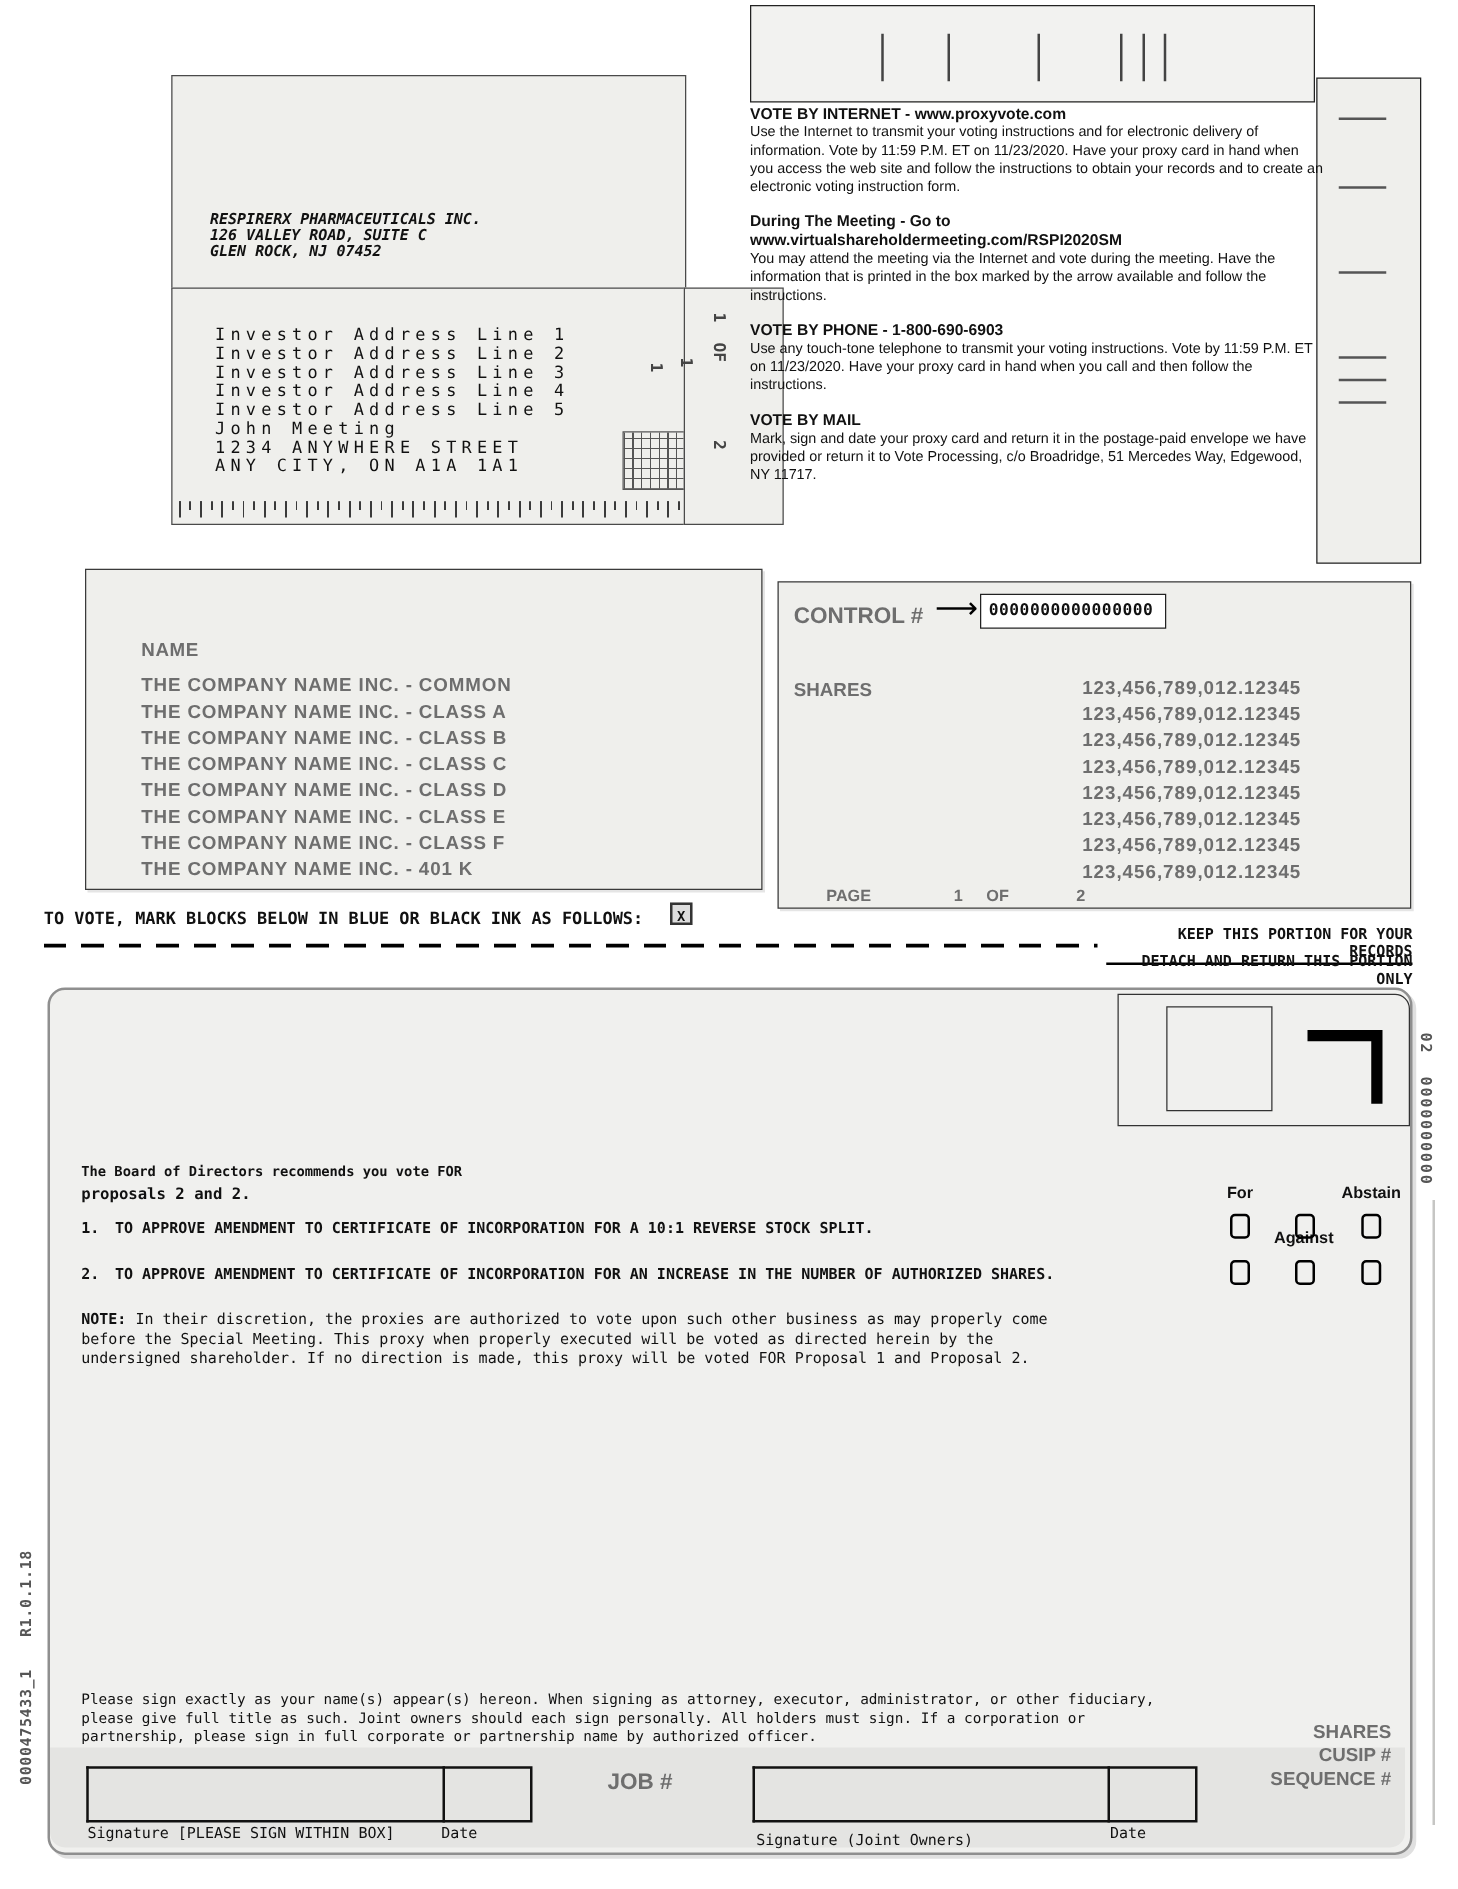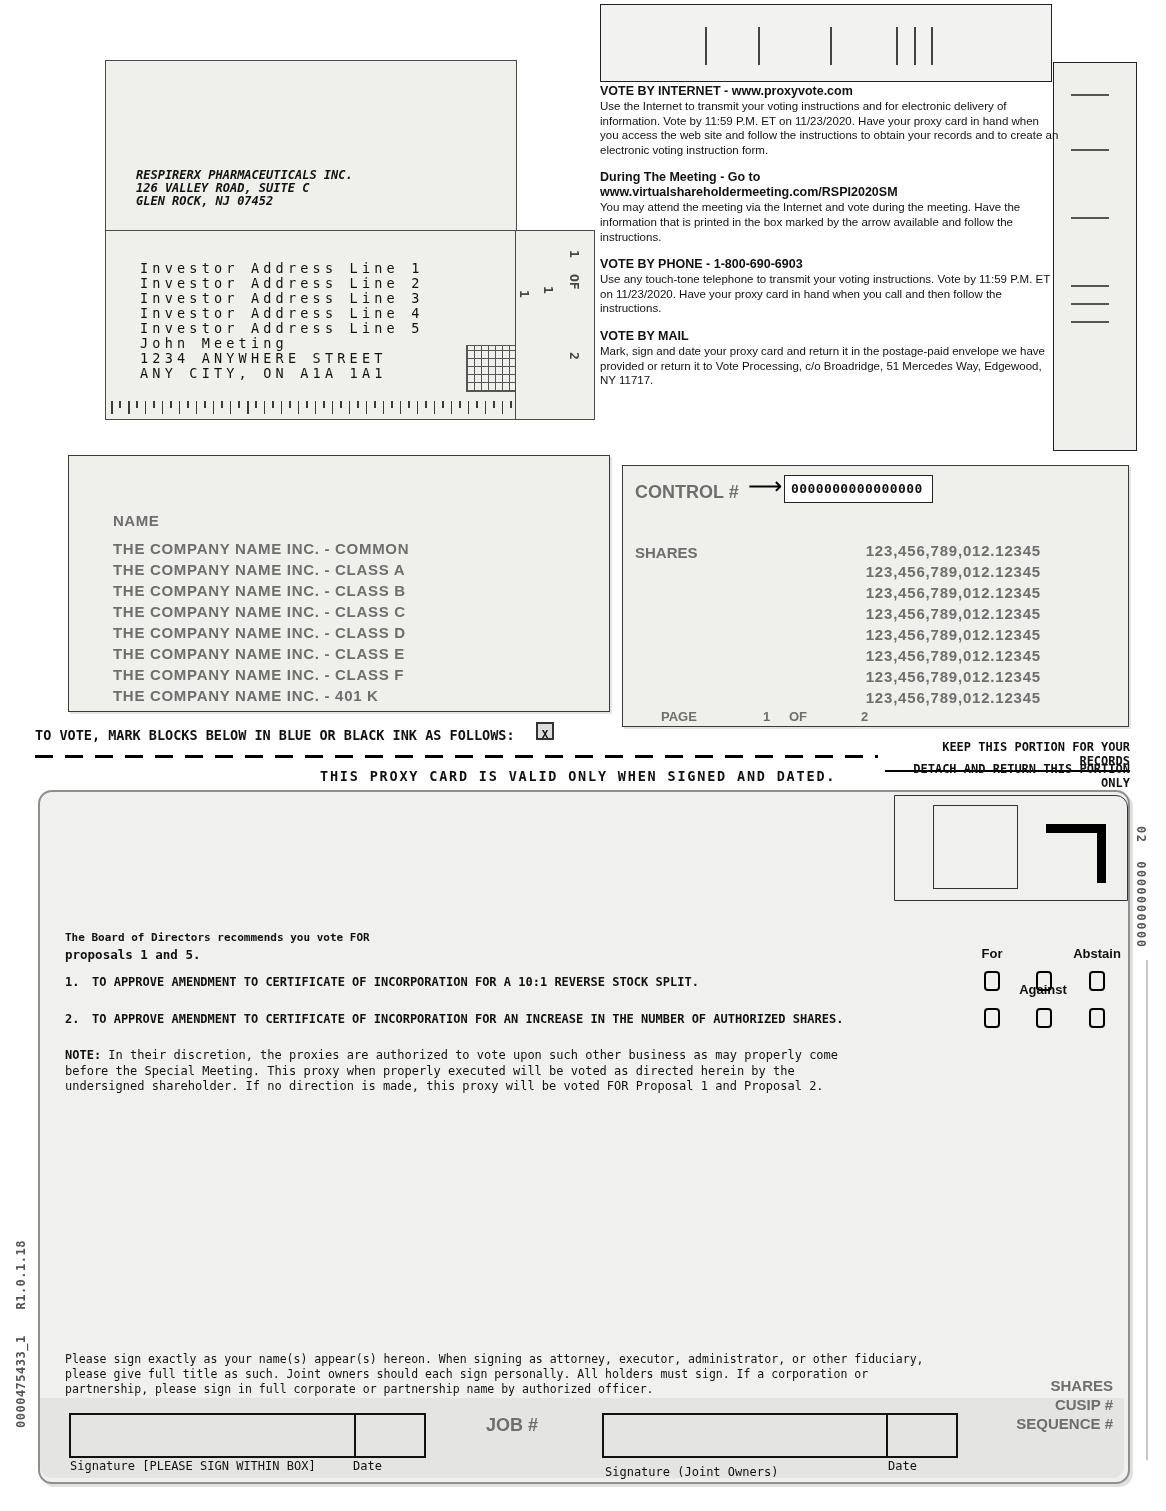--- a/index.html
+++ b/index.html
@@ -3,21 +3,21 @@
 <meta charset="utf-8">
 <style>
   html,body{margin:0;padding:0;background:#ffffff;}
   .page{position:relative;width:1166px;height:1511px;background:#ffffff;
         font-family:"Liberation Sans",sans-serif;color:#111;overflow:hidden;}
   .abs{position:absolute;}
   .mono{font-family:"DejaVu Sans Mono",monospace;}
   .sans{font-family:"Liberation Sans",sans-serif;}
   .grey{color:#6e6e6e;}
   .panel{position:absolute;background:#efefec;border:1.5px solid #3a3a3a;box-shadow:2px 2px 0 rgba(0,0,0,0.10);}
-  .thinpanel{position:absolute;background:#efefec;border:1px solid #4a4a4a;}
+  .thinpanel{position:absolute;background:#efefec;border:1px solid #4a4a4a;margin-left:32px;}
   .bar-v{position:absolute;width:2px;background:#444;}
   .dash-h{position:absolute;height:2px;background:#555;}
   .instr-title{font-weight:bold;font-size:12.5px;line-height:15px;}
   .instr-body{font-size:11.5px;line-height:14.6px;}
   .instr-block{margin-bottom:13px;}
   .holder{position:absolute;left:44px;width:480px;font-weight:bold;font-size:15px;letter-spacing:0.7px;color:#6e6e6e;}
   .shareval{position:absolute;left:213px;width:205px;text-align:right;font-weight:bold;font-size:15px;letter-spacing:0.8px;color:#6e6e6e;}
   .invline{display:block;font-size:13.5px;line-height:15px;letter-spacing:4.2px;font-weight:500;}
   .cb{position:absolute;width:12px;height:16px;border:2.5px solid #000;border-radius:4px;background:transparent;}
   .rot90{position:absolute;transform:rotate(90deg);transform-origin:0 0;white-space:nowrap;}
@@ -143,31 +143,30 @@
     <span class="abs grey" style="left:238px;top:243px;font-weight:bold;font-size:13px;">2</span>
   </div>
 
   <span class="abs mono" style="left:35px;top:727px;font-size:13.5px;font-weight:600;">TO VOTE, MARK BLOCKS BELOW IN BLUE OR BLACK INK AS FOLLOWS:</span>
   <div class="abs" style="left:536px;top:722px;width:14px;height:14px;border:2px solid #333;background:#ddd;text-align:center;">
     <span class="mono" style="font-size:11px;font-weight:bold;line-height:14px;">X</span>
   </div>
   <span class="abs mono" style="left:885px;top:740px;width:245px;text-align:right;font-size:12px;font-weight:bold;border-bottom:2px solid #000;padding-bottom:2px;">KEEP THIS PORTION FOR YOUR RECORDS</span>
   <div class="dashline"></div>
   <span class="abs mono" style="left:878px;top:762px;width:252px;text-align:right;font-size:12px;font-weight:bold;">DETACH AND RETURN THIS PORTION ONLY</span>
-  <span class="abs mono" style="left:320px;top:768px;font-size:13.5px;font-weight:bold;letter-spacing:1.8px;">THIS PROXY CARD IS VALID ONLY WHEN SIGNED AND DATED.</span>
 
   <div class="proxy-card"></div>
 
   <div class="abs" style="left:894px;top:795px;width:232px;height:104px;border:1.5px solid #333;background:#f0f0ee;border-radius:0 12px 0 0;"></div>
   <div class="abs" style="left:933px;top:805px;width:83px;height:82px;border:1.5px solid #333;"></div>
   <div class="abs" style="left:1046px;top:824px;width:58px;height:9px;background:#000;"></div>
   <div class="abs" style="left:1097px;top:824px;width:9px;height:59px;background:#000;"></div>
 
   <span class="abs mono" style="left:65px;top:931px;font-size:11px;font-weight:bold;">The Board of Directors recommends you vote FOR</span>
-  <span class="abs mono" style="left:65px;top:947px;font-size:12.5px;font-weight:bold;">proposals 1 and 5.</span>
+  <span class="abs mono" style="left:65px;top:947px;font-size:12.5px;font-weight:bold;">proposals 2 and 2.</span>
 
   <span class="abs sans" style="left:992px;top:946px;transform:translateX(-50%);font-size:13px;font-weight:bold;">For</span>
   <span class="abs sans" style="left:1043px;top:946px;transform:translateX(-50%);font-size:13px;font-weight:bold;margin-top:36px;">Against</span>
   <span class="abs sans" style="left:1097px;top:946px;transform:translateX(-50%);font-size:13px;font-weight:bold;">Abstain</span>
 
   <span class="abs mono" style="left:65px;top:975px;font-size:12px;font-weight:600;">1.</span>
   <span class="abs mono" style="left:92px;top:975px;width:860px;font-size:12px;font-weight:600;">TO APPROVE AMENDMENT TO CERTIFICATE OF INCORPORATION FOR A 10:1 REVERSE STOCK SPLIT.</span>
   <div class="cb" style="left:984px;top:971px;"></div>
   <div class="cb" style="left:1036px;top:971px;"></div>
   <div class="cb" style="left:1089px;top:971px;"></div>

